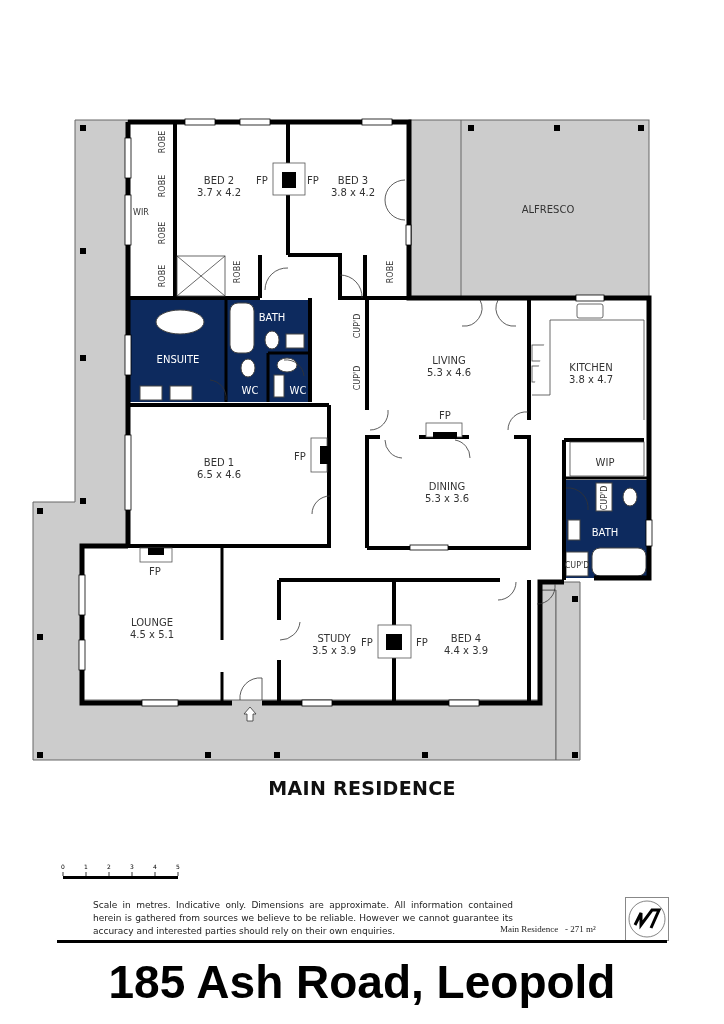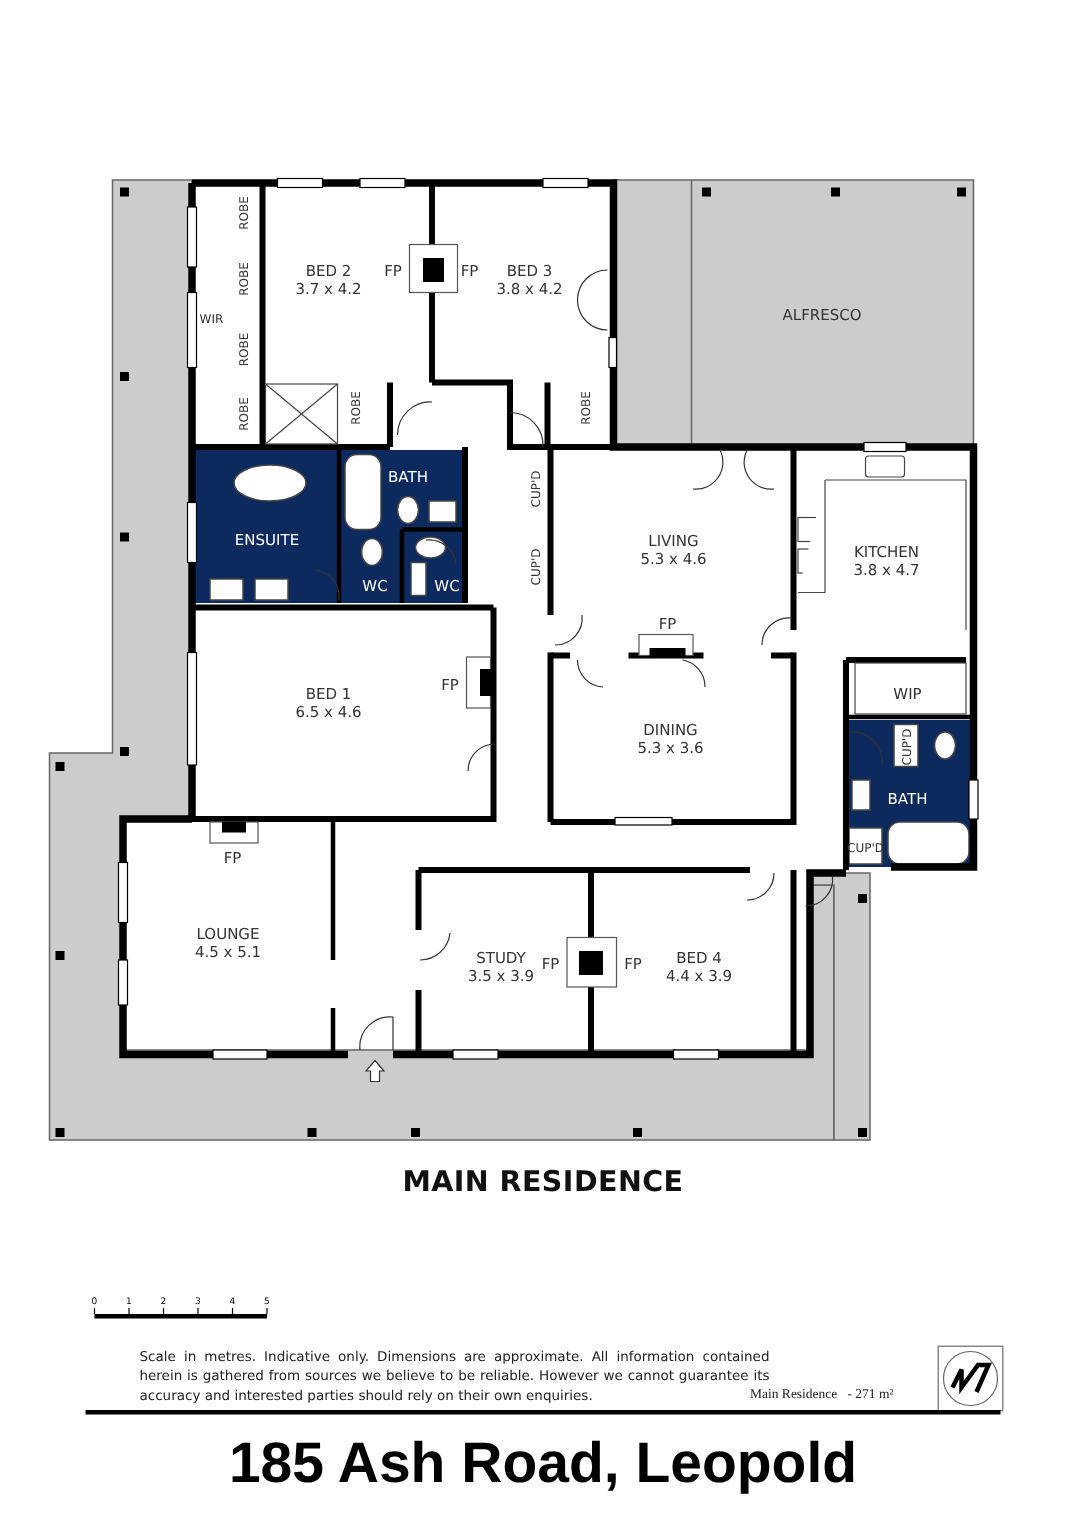--- a/index.html
+++ b/index.html
@@ -6,21 +6,21 @@
   body { width:724px; height:1024px; position:relative; overflow:hidden; font-family:"DejaVu Sans", sans-serif; }
   #plan { position:absolute; left:0; top:0; }
   .rl { font-family:"DejaVu Sans", sans-serif; font-size:10px; fill:#333; text-anchor:middle; }
   .rl-w { font-family:"DejaVu Sans", sans-serif; font-size:10px; fill:#fff; text-anchor:middle; }
   .sm { font-family:"DejaVu Sans", sans-serif; font-size:8px; fill:#333; text-anchor:middle; }
   .heading { position:absolute; left:0; width:724px; top:777px; text-align:center; font-family:"DejaVu Sans", sans-serif; font-weight:bold; font-size:19px; color:#111; letter-spacing:0.3px; }
   .disclaimer { position:absolute; left:57px; top:899px; width:420px; font-family:"DejaVu Sans", sans-serif; font-size:9px; line-height:13px; color:#222; text-align:justify;margin-left:36px; }
   .area { position:absolute; left:500px; top:924px; font-family:Liberation Serif, serif; font-size:9px; color:#222; white-space:pre; }
   .rule { position:absolute; left:57px; top:940px; width:610px; height:3px; background:#000; }
   .compass { position:absolute; left:625px; top:897px; width:42px; height:42px; border:1px solid #888; background:#fff; }
-  .address { position:absolute; left:0; width:724px; top:955px; text-align:center; font-family:"Liberation Sans", sans-serif; font-weight:bold; font-size:38px; color:#000; }
+  .address { position:absolute; left:0; width:724px; top:955px; text-align:center; font-family:"Liberation Sans", sans-serif; font-weight:bold; font-size:46px; color:#000; }
   .scale { position:absolute; left:60px; top:862px; }
 </style>
 </head>
 <body>
 
 <svg id="plan" width="724" height="1024" viewBox="0 0 724 1024">
 
   <g fill="#cccccc" stroke="#666" stroke-width="1">
     <path d="M75,120 L128,120 L128,546 L82,546 L82,700 L540,700 L540,590 L556,590 L556,760 L33,760 L33,502 L75,502 Z"></path>
     <rect x="409" y="120" width="240" height="178"></rect>

